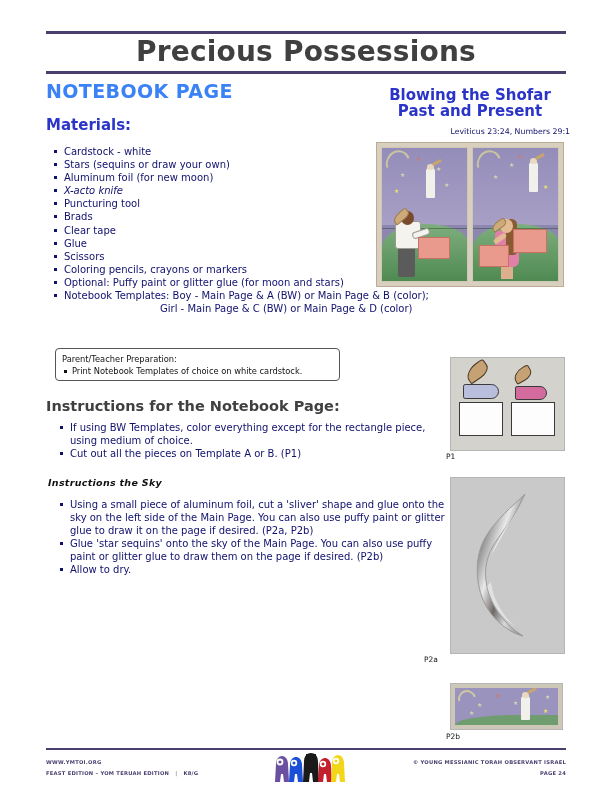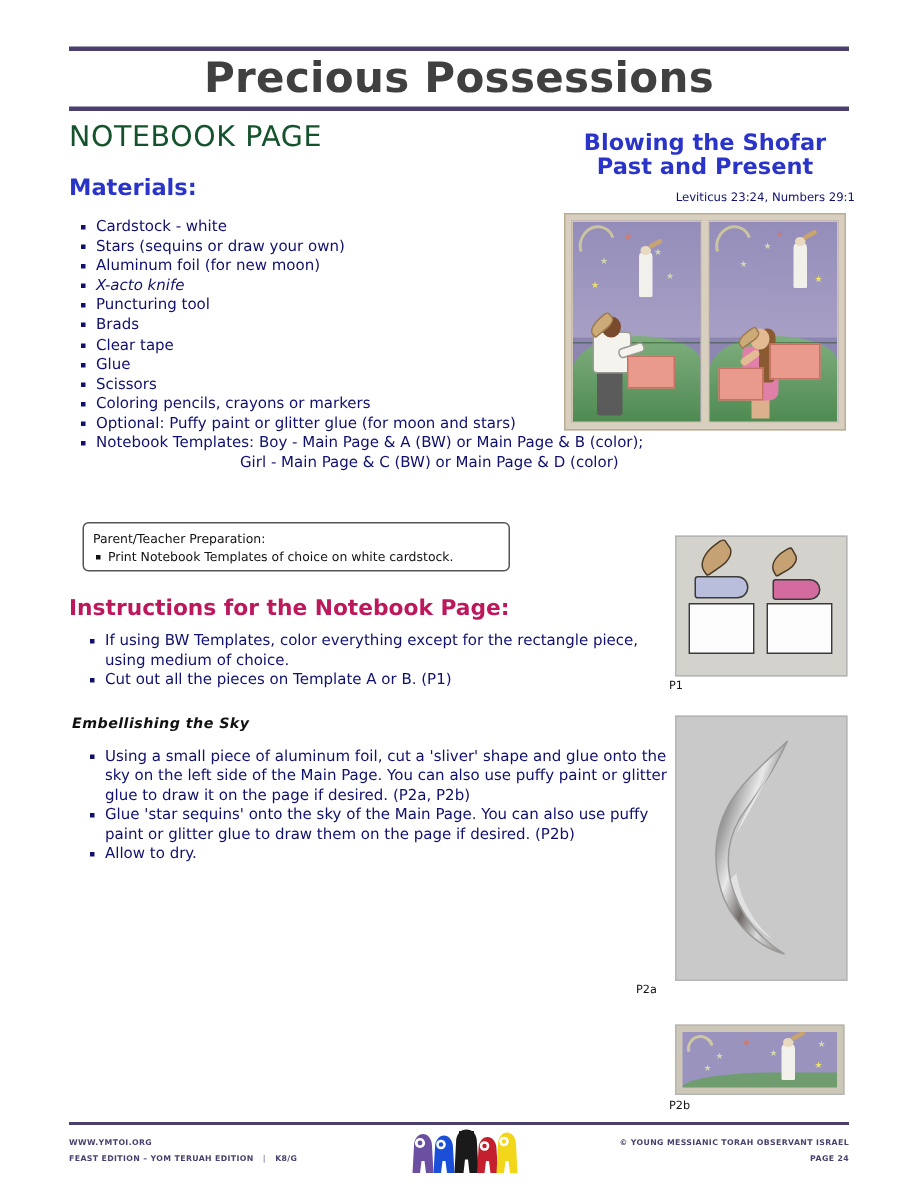--- a/index.html
+++ b/index.html
@@ -46,22 +46,22 @@
     letter-spacing: .2px;
   }
 
   
   .notebook-page-head {
     position: absolute;
     left: 46px;
     top: 80px;
     font-family: "DejaVu Sans", sans-serif;
     font-size: 19px;
-    font-weight: normal;
-    color: #14532d;
+    font-weight: bold;
+    color: #3b82f6;
     letter-spacing: .4px;
   }
   .materials-head {
     position: absolute;
     left: 46px;
     top: 116px;
     font-family: "DejaVu Sans", sans-serif;
     font-size: 15px;
     font-weight: bold;
     color: #2b34c8;
@@ -140,21 +140,21 @@
   }
 
   
   .instr-head {
     position: absolute;
     left: 46px;
     top: 398px;
     font-family: "DejaVu Sans", sans-serif;
     font-size: 14.5px;
     font-weight: bold;
-    color: #be185d;
+    color: #404040;
     text-align: center;
   }
   .instr-list-1 {
     position: absolute;
     left: 58px;
     top: 421px;
     width: 390px;
   }
   .instr-list-1 li { font-size: 8.6px; line-height: 12.6px; margin-bottom: 4px; }
   .embellish-head {
@@ -514,21 +514,21 @@
   <div class="prep-box">
     <div class="prep-title">Parent/Teacher Preparation:</div>
     <div class="prep-item">Print Notebook Templates of choice on white cardstock.</div>
   </div>
 
   <div class="instr-head">Instructions for the Notebook Page:</div>
   <ul class="bullets instr-list-1">
     <li>If using BW Templates, color everything except for the rectangle piece, using medium of choice.</li>
     <li>Cut out all the pieces on Template A or B. (P1)</li>
   </ul>
-  <div class="embellish-head">Embellishing the Sky</div>
+  <div class="embellish-head">Instructions the Sky</div>
   <ul class="bullets instr-list-2">
     <li>Using a small piece of aluminum foil, cut a 'sliver' shape and glue onto the sky on the left side of the Main Page. You can also use puffy paint or glitter glue to draw it on the page if desired. (P2a, P2b)</li>
     <li>Glue 'star sequins' onto the sky of the Main Page. You can also use puffy paint or glitter glue to draw them on the page if desired. (P2b)</li>
     <li>Allow to dry.</li>
   </ul>
 
   <div class="shofar-title">
     <div>Blowing the Shofar</div>
     <div>Past and Present</div>
   </div>

